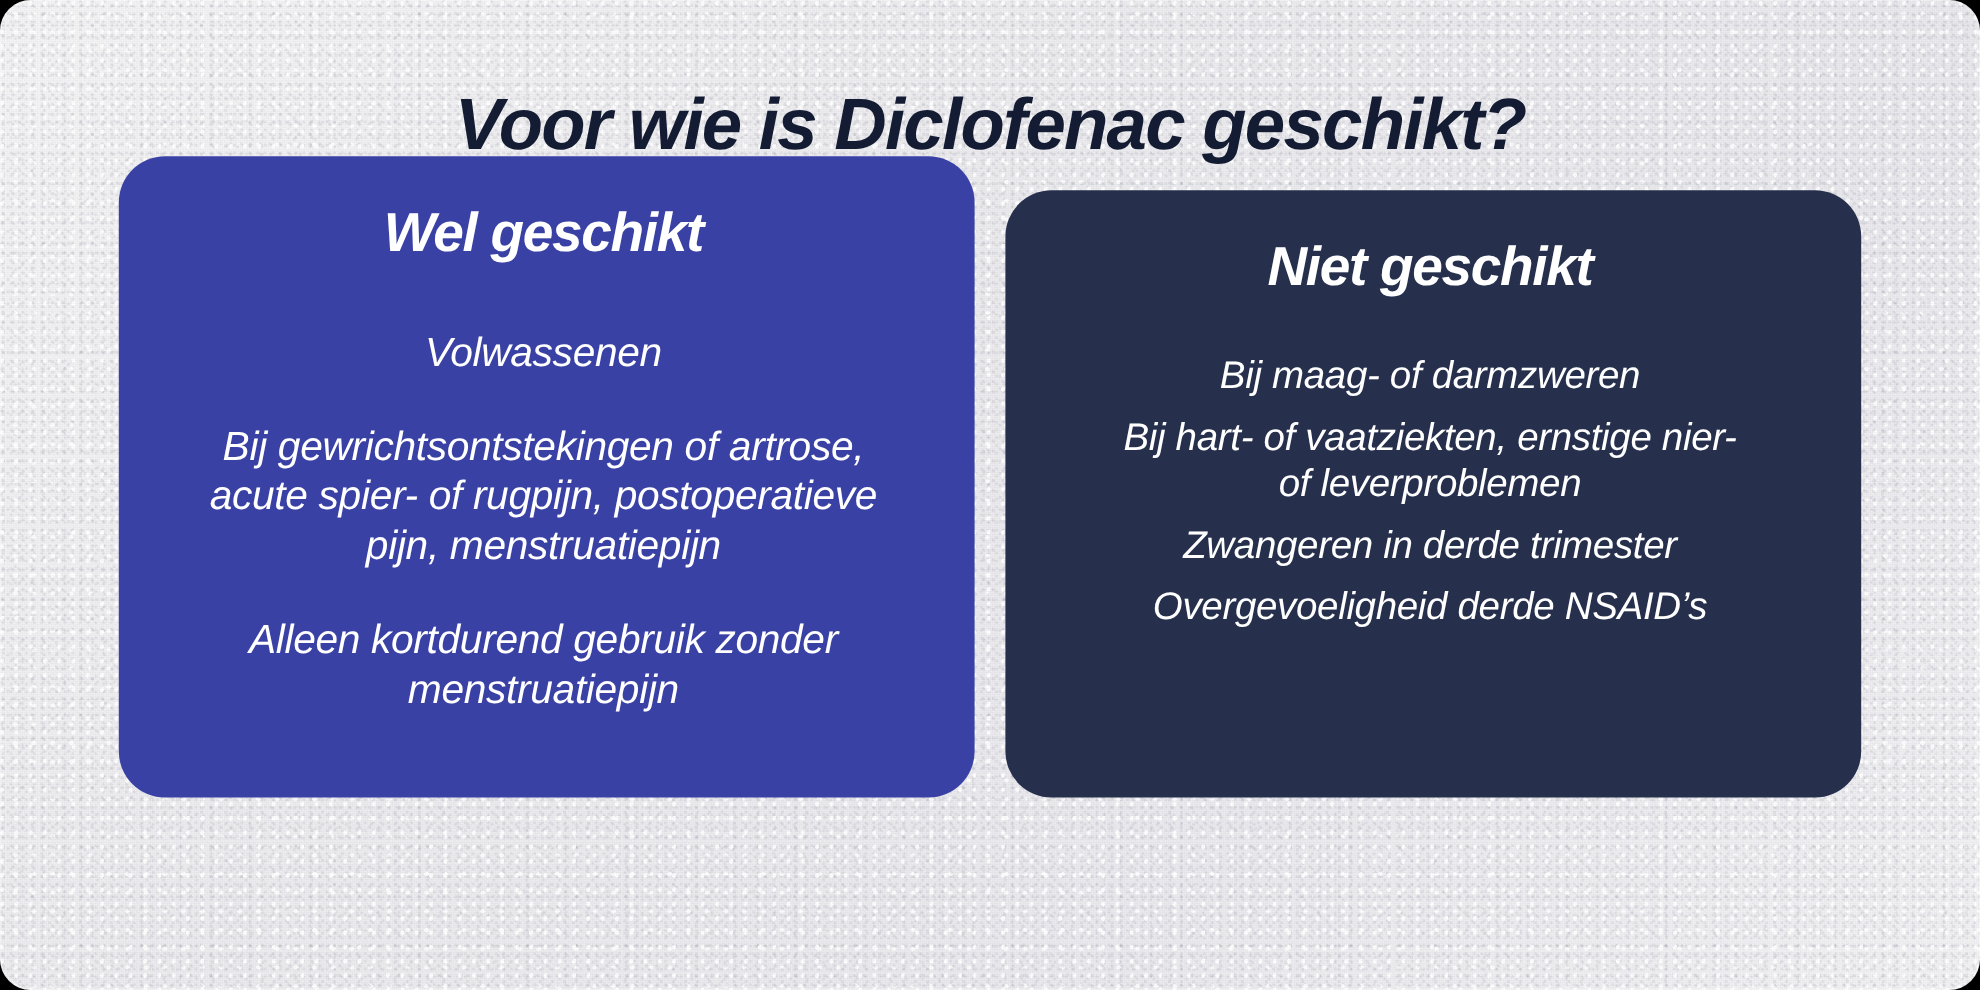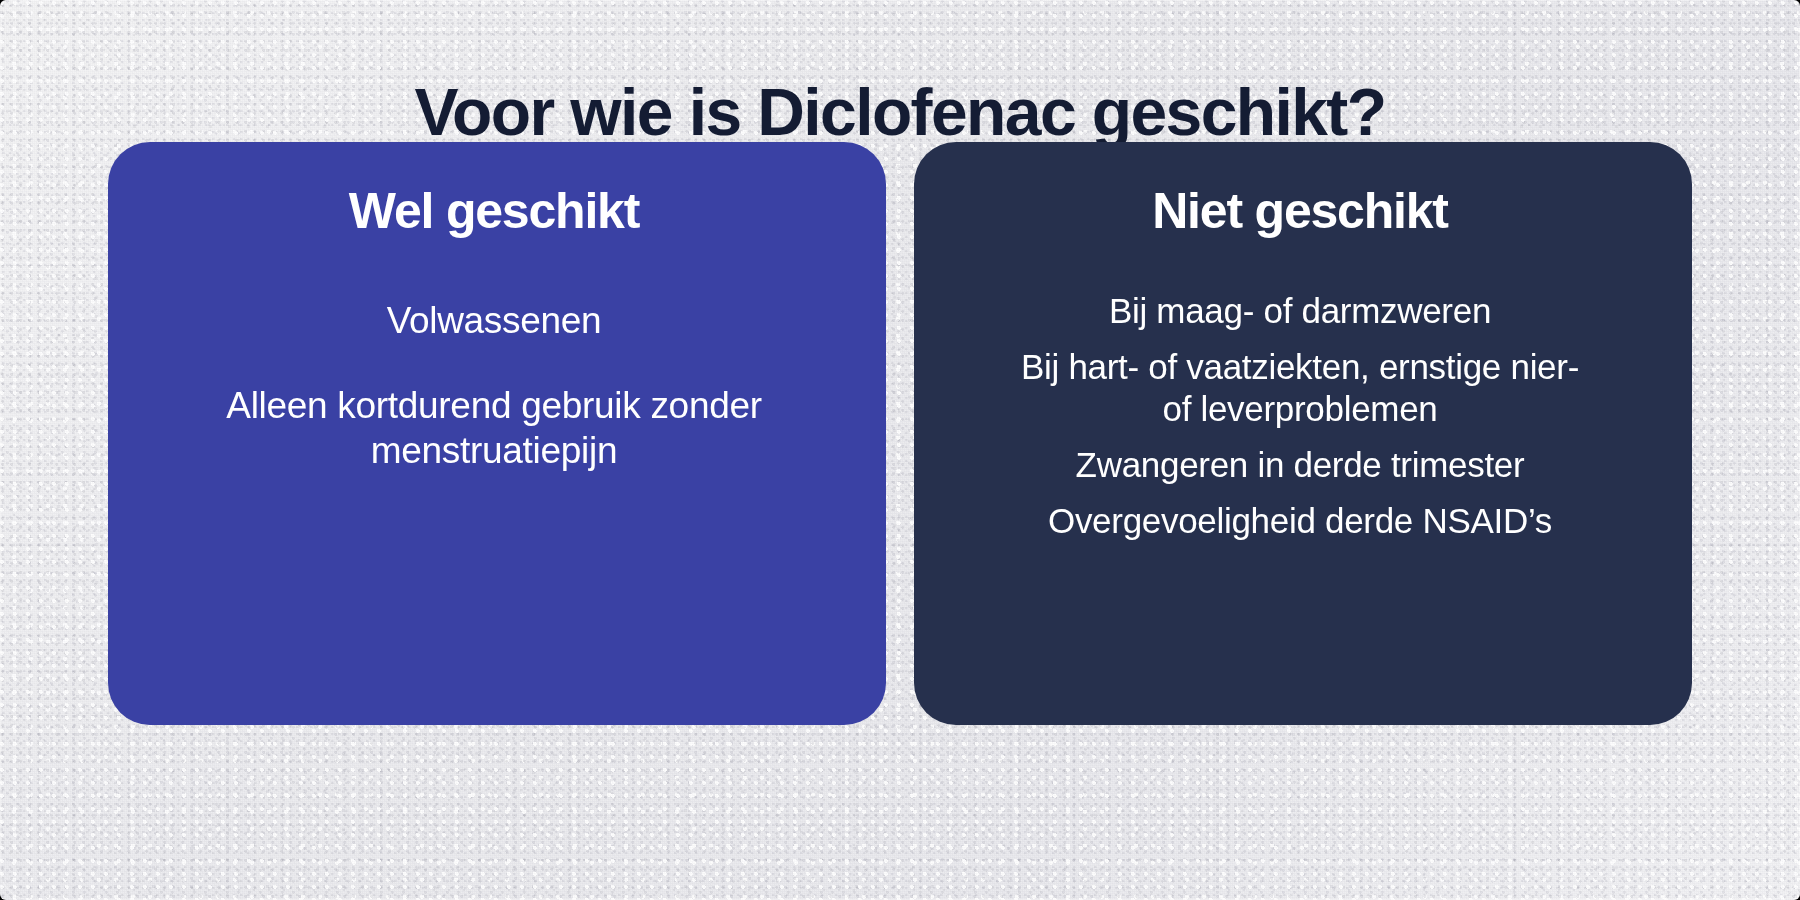--- a/index.html
+++ b/index.html
@@ -12,33 +12,34 @@
     height: 900px;
     overflow: hidden;
     font-family: "Liberation Sans", sans-serif;
   }
 
   #infographic {
     position: relative;
     width: 1800px;
     height: 900px;
     box-sizing: border-box;
-    border-radius: 6px;
+    border-radius: 28px;
     overflow: hidden;
     background-color: #f0f0f1;
     background-image:
       radial-gradient(circle at 14% 22%, rgba(255,255,255,0.95) 0 2px, rgba(0,0,0,0) 2px),
       radial-gradient(circle at 31% 58%, rgba(120,120,135,0.16) 0 1.4px, rgba(0,0,0,0) 1.6px),
       radial-gradient(circle at 67% 12%, rgba(110,110,130,0.13) 0 1.3px, rgba(0,0,0,0) 1.5px),
       radial-gradient(circle at 82% 74%, rgba(255,255,255,0.9) 0 2px, rgba(0,0,0,0) 2px),
       radial-gradient(circle at 47% 86%, rgba(120,120,140,0.14) 0 1.2px, rgba(0,0,0,0) 1.4px),
       radial-gradient(circle at 8% 66%, rgba(130,130,145,0.12) 0 1.5px, rgba(0,0,0,0) 1.7px),
       radial-gradient(circle at 92% 33%, rgba(125,125,140,0.13) 0 1.2px, rgba(0,0,0,0) 1.4px),
       linear-gradient(135deg, #f4f4f5 0%, #ebebee 40%, #e9e9ed 70%, #f2f2f4 100%);
     background-size: 13px 13px, 9px 9px, 11px 11px, 17px 17px, 7px 7px, 19px 19px, 15px 15px, 100% 100%;
+    font-style: italic;
   }
 
   #grain {
     position: absolute;
     inset: 0;
     pointer-events: none;
     opacity: 0.55;
     background-image:
       repeating-linear-gradient(0deg, rgba(140,140,155,0.07) 0 1px, rgba(255,255,255,0.05) 1px 2px),
       repeating-linear-gradient(90deg, rgba(140,140,155,0.06) 0 1px, rgba(255,255,255,0.05) 1px 2px),
@@ -73,21 +74,21 @@
     flex: 1 1 0;
     border-radius: 42px;
     box-sizing: border-box;
     padding: 40px 40px 34px 34px;
     display: flex;
     flex-direction: column;
     align-items: center;
   }
 
   .card-suitable   { background-color: #3a41a4; }
-  .card-unsuitable { background-color: #26304d; }
+  .card-unsuitable { background-color: #26304d; margin-top: 31px; }
 
   .card-heading {
     font-size: 50px;
     font-weight: 700;
     letter-spacing: -1.2px;
     color: #ffffff;
     text-align: center;
     margin: 0 0 16px 0;
     white-space: nowrap;
   }
@@ -132,20 +133,21 @@
   <div id="grain"></div>
 
   <h1 id="page-title">Voor wie is Diclofenac geschikt?</h1>
 
   <div class="cards">
 
     <section class="card card-suitable">
       <h2 class="card-heading">Wel geschikt</h2>
       <ul class="card-list">
         <li>Volwassenen</li>
+        <li>Bij gewrichtsontstekingen of artrose, acute spier- of rugpijn, postoperatieve pijn, menstruatiepijn</li>
         <li>Alleen kortdurend gebruik zonder menstruatiepijn</li>
       </ul>
     </section>
 
     <section class="card card-unsuitable">
       <h2 class="card-heading">Niet geschikt</h2>
       <ul class="card-list">
         <li>Bij maag- of darmzweren</li>
         <li>Bij hart- of vaatziekten, ernstige nier- of leverproblemen</li>
         <li>Zwangeren in derde trimester</li>

